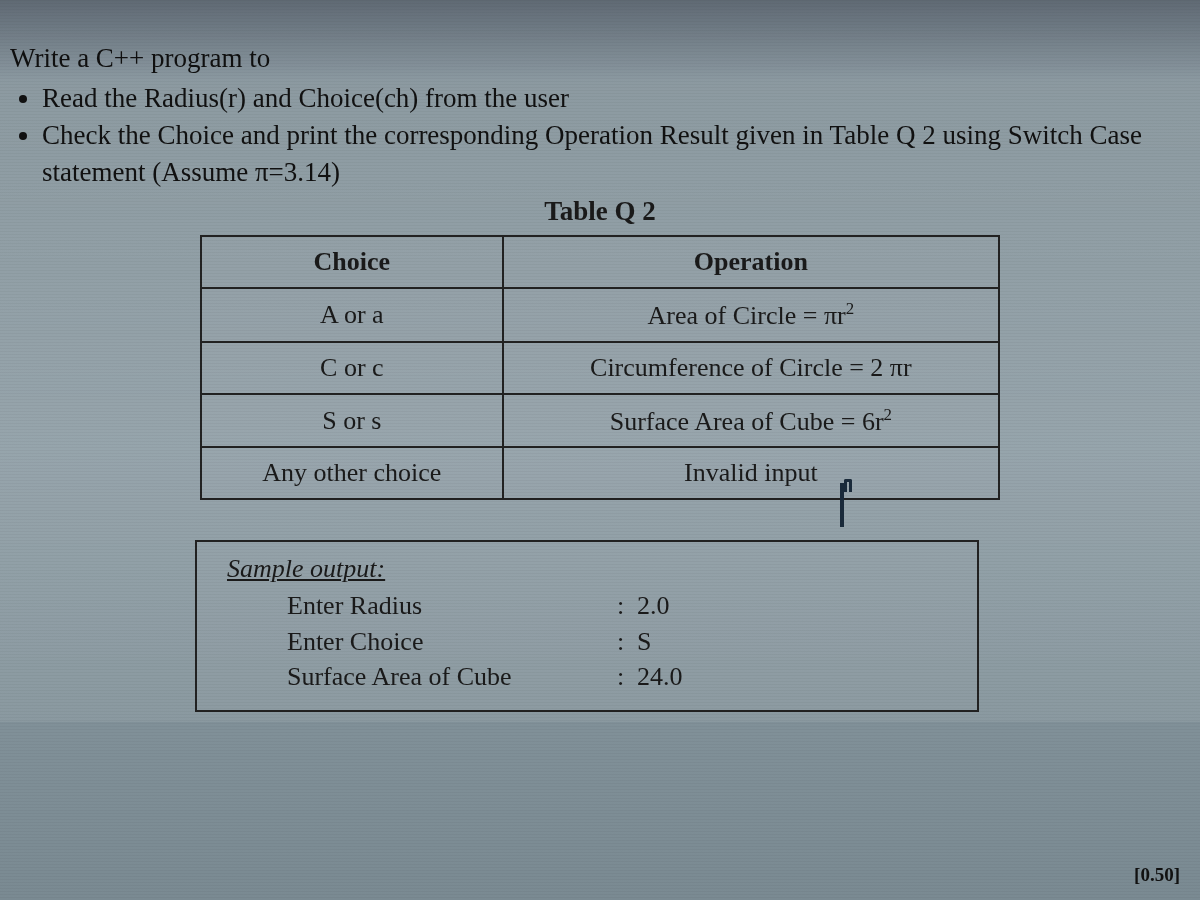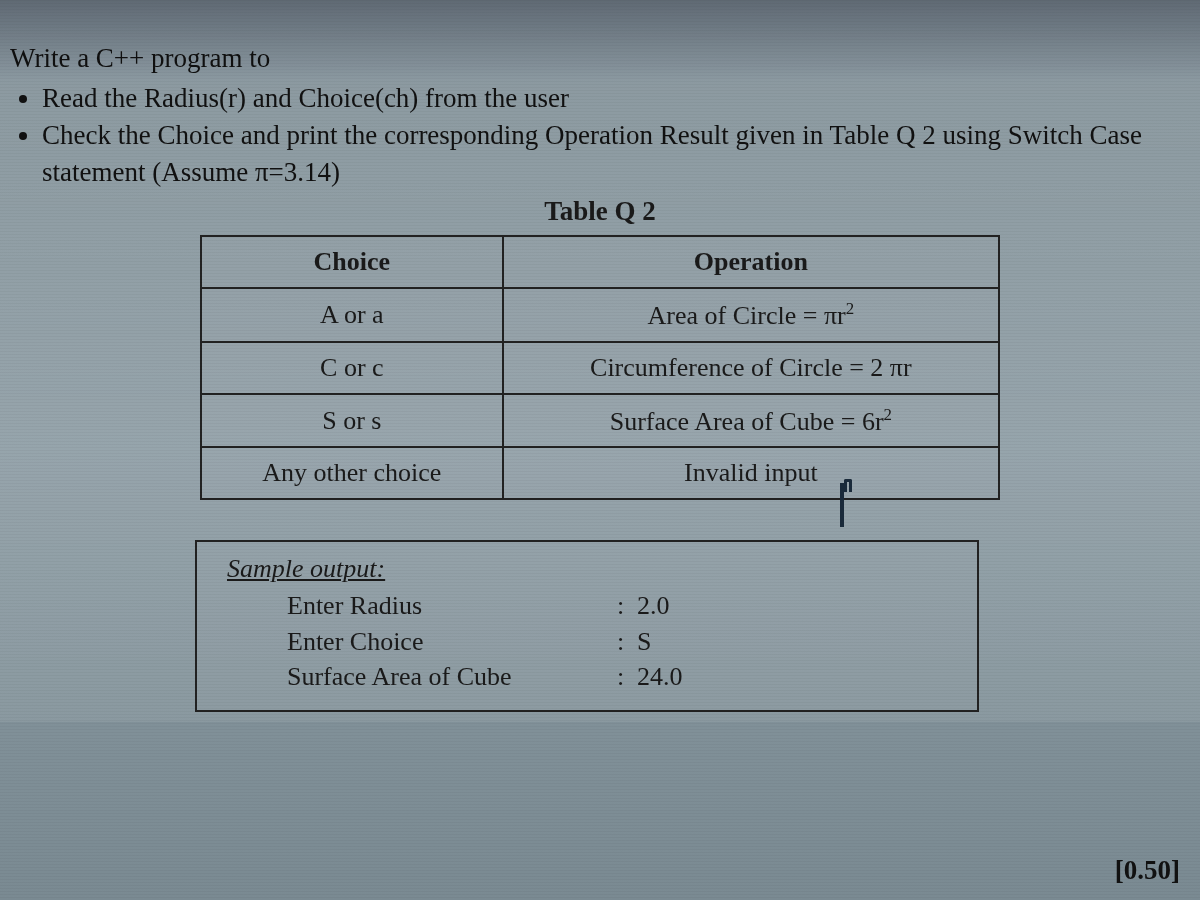--- a/index.html
+++ b/index.html
@@ -82,21 +82,21 @@
     .sample-row .label {
       width: 330px;
     }
     .sample-row .colon {
       width: 20px;
     }
     .marks {
       position: absolute;
       right: 20px;
       bottom: 14px;
-      font-size: 27px;
+      font-size: 19px;
       font-weight: bold;
       color: #111;
     }
     sup { font-size: 0.65em; vertical-align: super; }
     .cursor-bar {
       display: inline-block;
       position: relative;
     }
     .cursor-bar::after {
       content: "";

